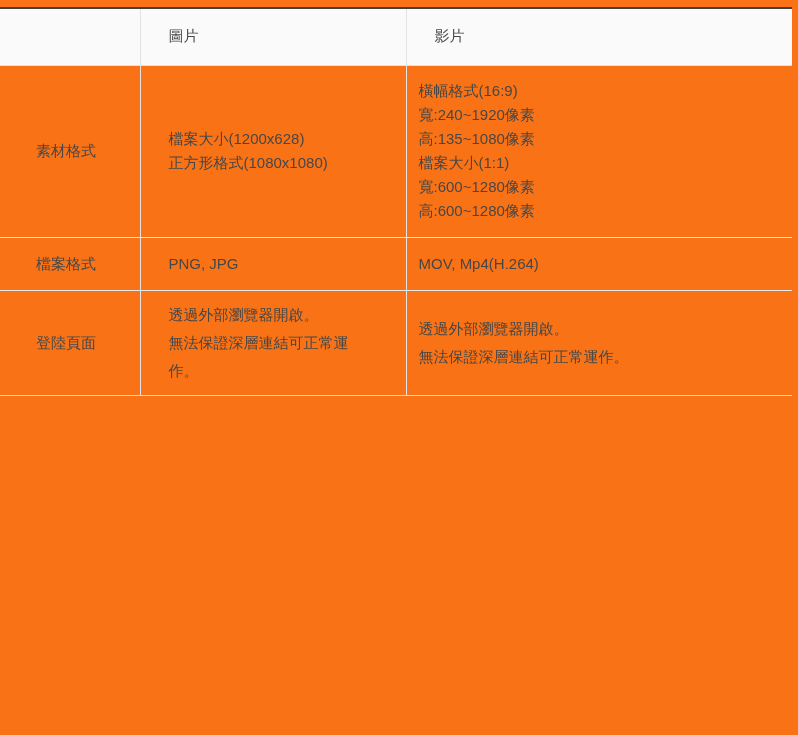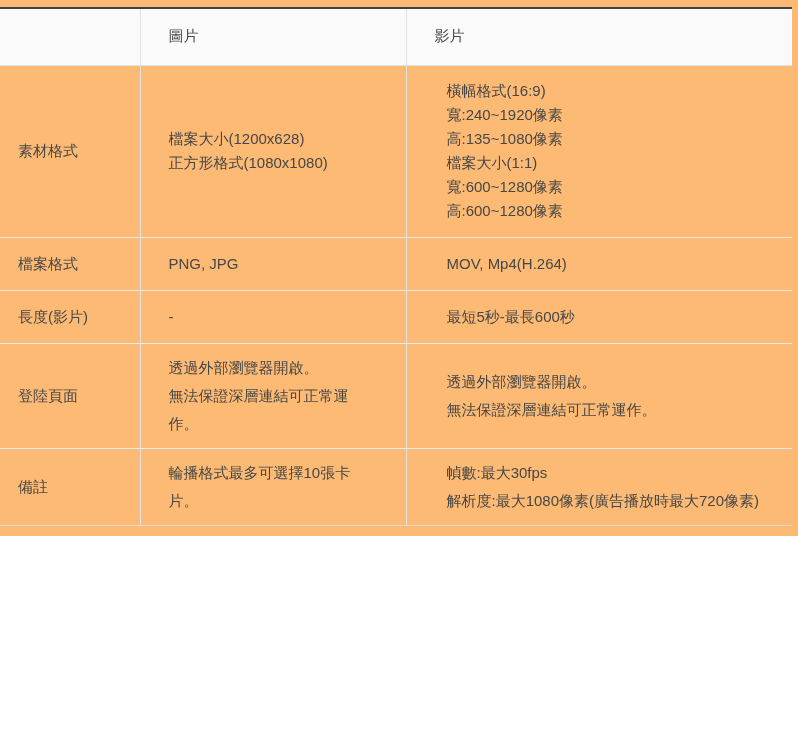--- a/index.html
+++ b/index.html
@@ -3,22 +3,22 @@
 <meta charset="utf-8">
 <style>
   html, body {
     margin: 0;
     padding: 0;
     background: #ffffff;
     font-family: "Liberation Sans", "DejaVu Sans", sans-serif;
   }
   .page {
     width: 798px;
-    height: 536px;
-    background: #fdba74;
+    height: 735px;
+    background: #f97316;
     overflow: hidden;
   }
   table.spec {
     border-collapse: collapse;
     table-layout: fixed;
     width: 792px;
     margin-top: 7px;
     border-top: 2px solid #404040;
     border-bottom: 1px solid #dcdcdc;
     font-size: 15px;
@@ -44,31 +44,31 @@
   tbody tr:nth-child(3) { height: 53px; }
   tbody tr:nth-child(4) { height: 77px; }
   tbody tr:nth-child(5) { height: 54px; }
   tbody tr:nth-child(6) { height: 114px; }
   tbody tr:nth-child(7) { height: 133px; }
 
   tbody th {
     font-weight: normal;
     text-align: left;
     vertical-align: middle;
-    padding: 0 18px;
+    padding: 0 36px;
     line-height: 24px;
   }
   tbody td {
     vertical-align: middle;
     padding: 10px 26px 10px 28px;
   }
   tr > *:nth-child(2), tr > *:nth-child(3) {
     border-left: 1px solid #e3e3e3;
   }
-  td:nth-child(3) { padding-left: 40px; }
+  td:nth-child(3) { padding-left: 12px; }
 
   td p { margin: 0; }
   td.tight p { line-height: 24px; }
   td.loose p { line-height: 28px; }
   td.narrow p { max-width: 193px; }
 </style>
 </head>
 <body>
 
 <div class="page">
@@ -104,44 +104,25 @@
         <tr>
           <th>檔案格式</th>
           <td class="tight">
             <p>PNG, JPG</p>
           </td>
           <td class="tight">
             <p>MOV, Mp4(H.264)</p>
           </td>
         </tr>
         <tr>
-          <th>長度(影片)</th>
-          <td class="tight">
-            <p>-</p>
-          </td>
-          <td class="tight">
-            <p>最短5秒-最長600秒</p>
-          </td>
-        </tr>
-        <tr>
           <th>登陸頁面</th>
           <td class="loose narrow">
             <p>透過外部瀏覽器開啟。</p>
             <p>無法保證深層連結可正常運作。</p>
           </td>
           <td class="loose">
             <p>透過外部瀏覽器開啟。</p>
             <p>無法保證深層連結可正常運作。</p>
           </td>
         </tr>
-        <tr>
-          <th>備註</th>
-          <td class="loose">
-            <p>輪播格式最多可選擇10張卡片。</p>
-          </td>
-          <td class="loose">
-            <p>幀數:最大30fps</p>
-            <p>解析度:最大1080像素(廣告播放時最大720像素)</p>
-          </td>
-        </tr>
       </tbody>
   </table>
 </div>
 
 </body></html>

